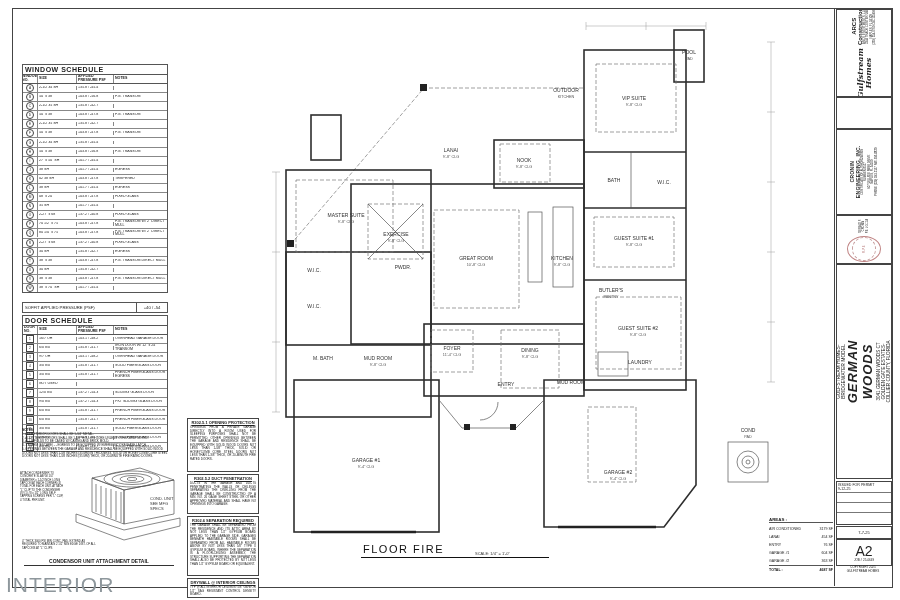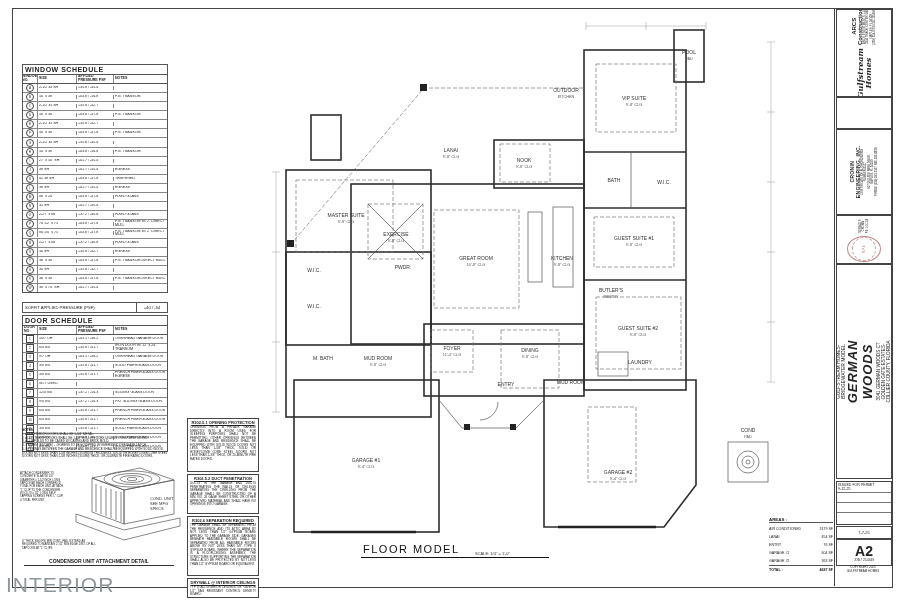--- a/index.html
+++ b/index.html
@@ -75,21 +75,21 @@
   .cronin-name{font-size:5px;font-weight:bold;letter-spacing:.3px;}
   .seal-circle{width:32px;height:32px;border:1px solid #c08484;border-radius:50%;display:flex;
     align-items:center;justify-content:center;color:#b06a6a;font-size:2.6px;text-align:center;}
   .seal-inner{width:22px;height:22px;border:1px dashed #c9a0a0;border-radius:50%;display:flex;align-items:center;justify-content:center;}
   .proj-model{font-size:4.6px;letter-spacing:.2px;}
   .proj-name{font-size:13px;font-style:italic;font-weight:bold;letter-spacing:1px;line-height:1.15;}
   .proj-sub{font-size:4.6px;}
   .permit-box{flex-direction:column;align-items:stretch;justify-content:flex-start;}
   .permit-hdr{font-size:3.6px;padding:1px;border-bottom:1px solid #777;}
   .permit-row{height:9px;border-bottom:1px solid #777;}
-  .sheetno{font-size:14px;font-weight:bold;line-height:1;}
+  .sheetno{font-size:14px;font-weight:normal;line-height:1;}
   .jobno{font-size:3px;}
   .datebox{font-size:4px;}
   .copyright{font-size:3px;text-align:center;line-height:1.3;}
 </style>
 </head>
 <body>
 
 <div id="sheet"></div>
 <div id="tb-sep"></div>
 
@@ -560,21 +560,21 @@
     <text x="48" y="260" class="plabel"><tspan x="48">W.I.C.</tspan></text>
     <text x="48" y="296" class="plabel"><tspan x="48">W.I.C.</tspan></text>
     <text x="137" y="257" class="plabel"><tspan x="137">PWDR.</tspan></text>
     <text x="374" y="352" class="plabel"><tspan x="374">LAUNDRY</tspan></text>
     <text x="112" y="348" class="plabel"><tspan x="112">MUD ROOM</tspan><tspan x="112" dy="5.5" class="psub">9'-8" CLG</tspan></text>
     <text x="305" y="372" class="plabel"><tspan x="305">MUD ROOM</tspan></text>
     <text x="100" y="450" class="plabel"><tspan x="100">GARAGE #1</tspan><tspan x="100" dy="5.5" class="psub">9'-4" CLG</tspan></text>
     <text x="352" y="462" class="plabel"><tspan x="352">GARAGE #2</tspan><tspan x="352" dy="5.5" class="psub">9'-4" CLG</tspan></text>
     <text x="482" y="420" class="plabel"><tspan x="482">COND</tspan><tspan x="482" dy="5.5" class="psub">PAD</tspan></text>
   </svg>
-<div id="plan-title">FLOOR MODEL</div>
+<div id="plan-title">FLOOR FIRE</div>
 <div id="plan-title-line"></div>
 <div id="plan-scale">SCALE: 1/4" = 1'-0"</div>
 
 <div id="areas">
   <div class="at">AREAS :</div>
   <div id="areas-rows">
       <div class="arow">
         <div class="">AIR CONDITIONED</div>
         <div class="">3179 SF</div>
       </div>

